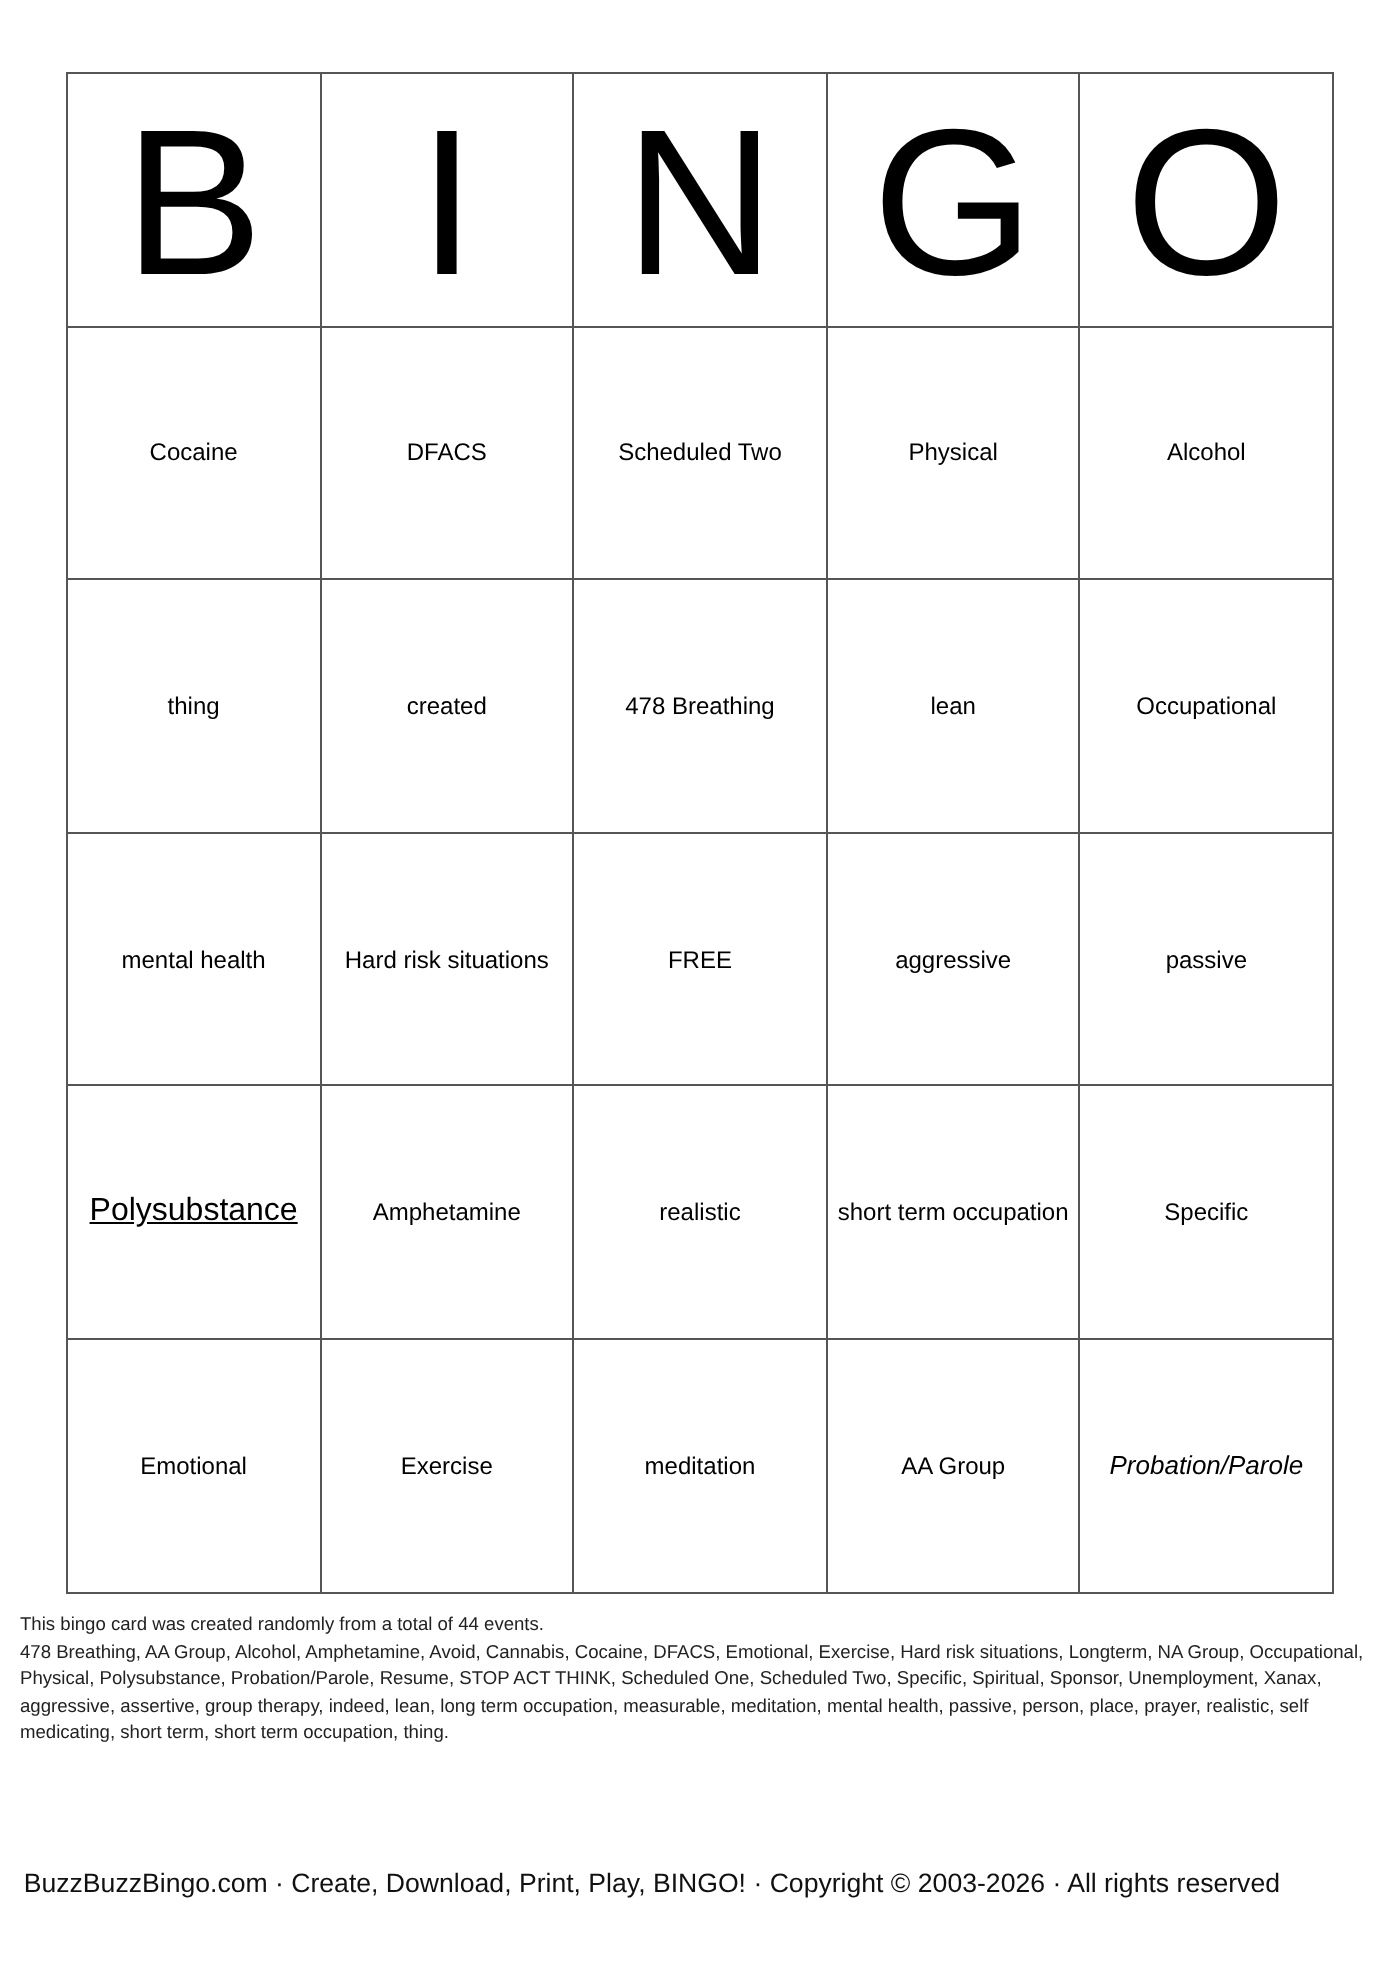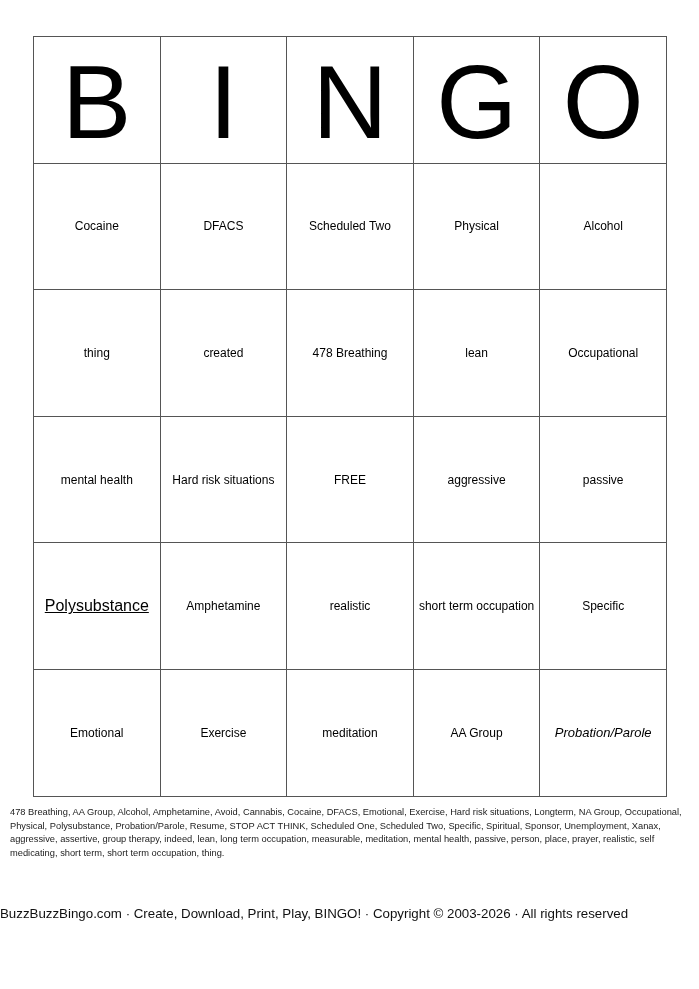--- a/index.html
+++ b/index.html
@@ -3,21 +3,21 @@
   <meta charset="utf-8">
   <style>
     html, body { margin: 0; padding: 0; background: #ffffff; }
     body { width: 699px; height: 989px; position: relative; overflow: hidden; font-family: "Liberation Sans", sans-serif; color: #000; }
     .card { position: absolute; left: 33px; top: 36px; width: 633px; height: 760px; border-collapse: collapse; table-layout: fixed; }
     .card td { border: 1px solid #555; width: 126.6px; height: 126.6px; text-align: center; vertical-align: middle; padding: 0 2px; box-sizing: border-box; font-size: 12px; line-height: 20px; }
     .card td.head { font-size: 104px; line-height: 104px; padding-top: 4px; }
     .card td.small { font-size: 16px; text-decoration: underline; }
     .card td.xsmall { font-size: 13px; font-style: italic; }
     .info { position: absolute; left: 10px; top: 806px; width: 680px; font-size: 9.3px; line-height: 13.5px; color: #222; }
-    .footer { position: absolute; left: 0; top: 906px; width: 640px; text-align: left; font-size: 13.3px; color: #111; }
+    .footer { position: absolute; left: 0; top: 934px; width: 640px; text-align: right; font-size: 13.3px; color: #111; }
   </style>
 </head>
 <body>
 
 <table class="card">
   <tbody>
       <tr>
     <td class="head">B</td>
     <td class="head">I</td>
     <td class="head">N</td>
@@ -56,16 +56,17 @@
     <td>Emotional</td>
     <td>Exercise</td>
     <td>meditation</td>
     <td>AA Group</td>
     <td class="xsmall">Probation/Parole</td>
   </tr>
 </tbody>
   </table>
 
 <div class="info">
+  <div>This bingo card was created randomly from a total of 44 events.</div>
   <div>478 Breathing, AA Group, Alcohol, Amphetamine, Avoid, Cannabis, Cocaine, DFACS, Emotional, Exercise, Hard risk situations, Longterm, NA Group, Occupational, Physical, Polysubstance, Probation/Parole, Resume, STOP ACT THINK, Scheduled One, Scheduled Two, Specific, Spiritual, Sponsor, Unemployment, Xanax, aggressive, assertive, group therapy, indeed, lean, long term occupation, measurable, meditation, mental health, passive, person, place, prayer, realistic, self medicating, short term, short term occupation, thing.</div>
 </div>
 
 <div class="footer">BuzzBuzzBingo.com · Create, Download, Print, Play, BINGO! · Copyright © 2003-2026 · All rights reserved</div>
 
 </body></html>

